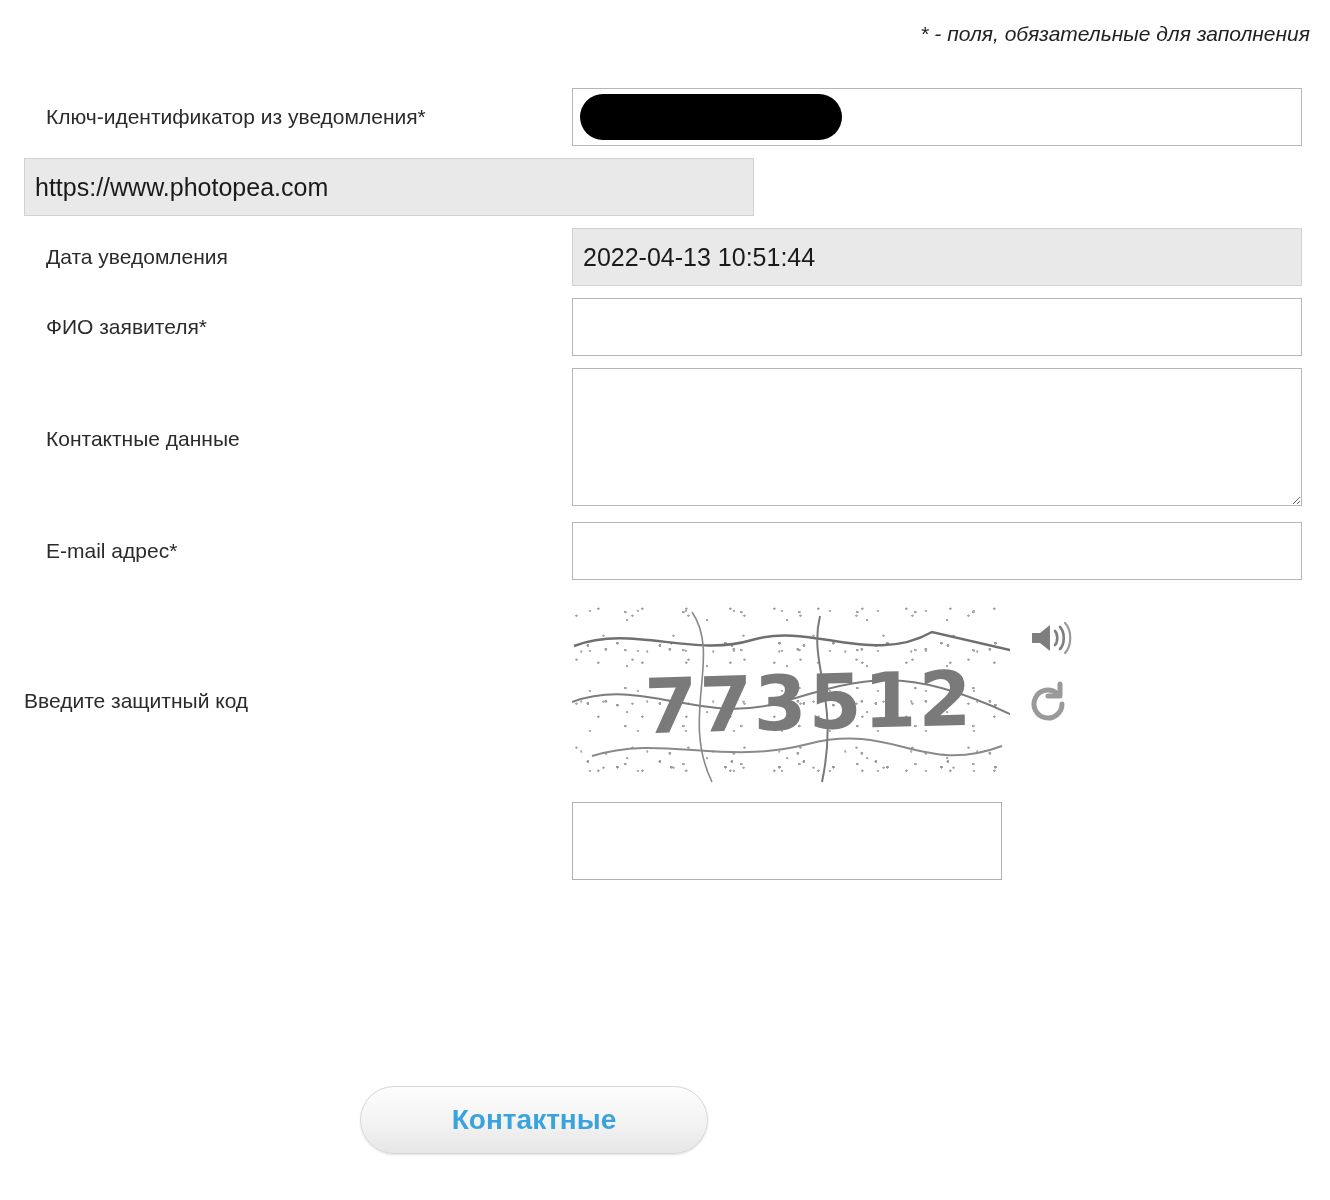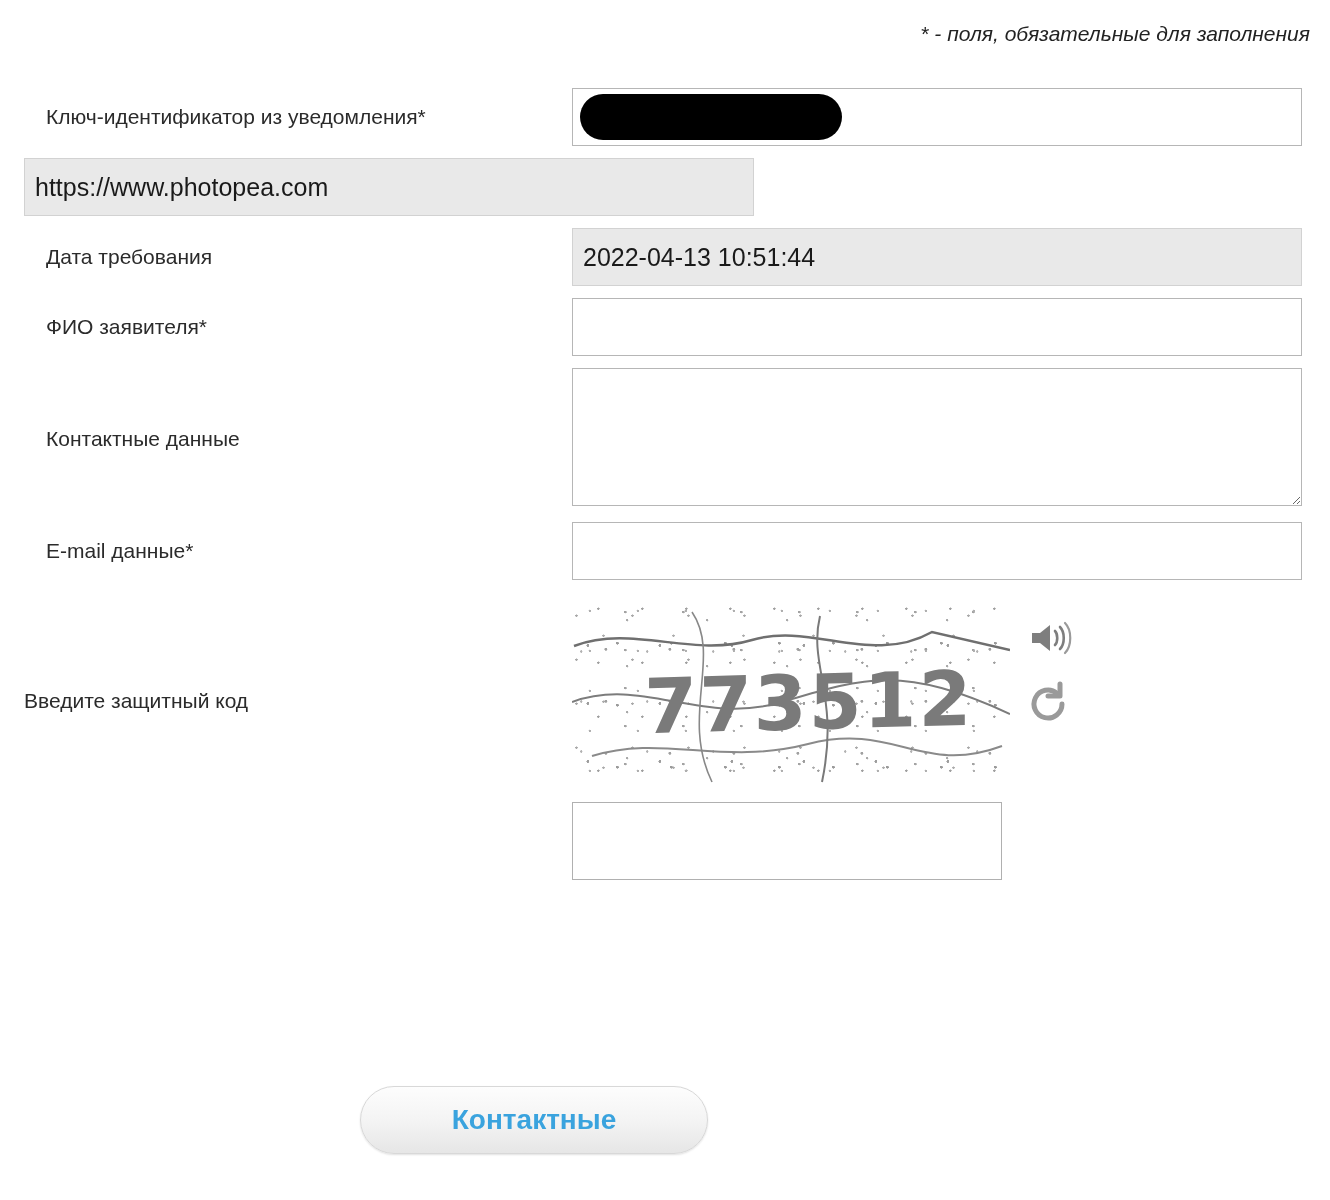--- a/index.html
+++ b/index.html
@@ -233,42 +233,42 @@
     </div>
 
     <div class="row">
       <div class="field-cell">
         <input class="txt readonly" type="text" readonly="" value="https://www.photopea.com" style="">
       </div>
     </div>
 
 
     <div class="row">
-      <div class="label-cell">Дата требования</div>
+      <div class="label-cell">Дата уведомления</div>
       <div class="field-cell">
         <input class="txt readonly" type="text" readonly="" value="2022-04-13 10:51:44" style="">
       </div>
     </div>
 
     <div class="row">
       <div class="label-cell">ФИО заявителя*</div>
       <div class="field-cell">
         <input class="txt" type="text" value="" style="">
       </div>
     </div>
 
     <div class="row">
       <div class="label-cell">Контактные данные</div>
       <div class="field-cell">
         <textarea class="txt" placeholder="" style=""></textarea>
       </div>
     </div>
 
     <div class="row">
-      <div class="label-cell">E-mail данные*</div>
+      <div class="label-cell">E-mail адрес*</div>
       <div class="field-cell">
         <input class="txt" type="text" value="" style="">
       </div>
     </div>
 
     <div class="captcha-row">
       <div class="captcha-label">Введите защитный код</div>
       <div class="captcha-area">
 
         <div class="captcha-img">

